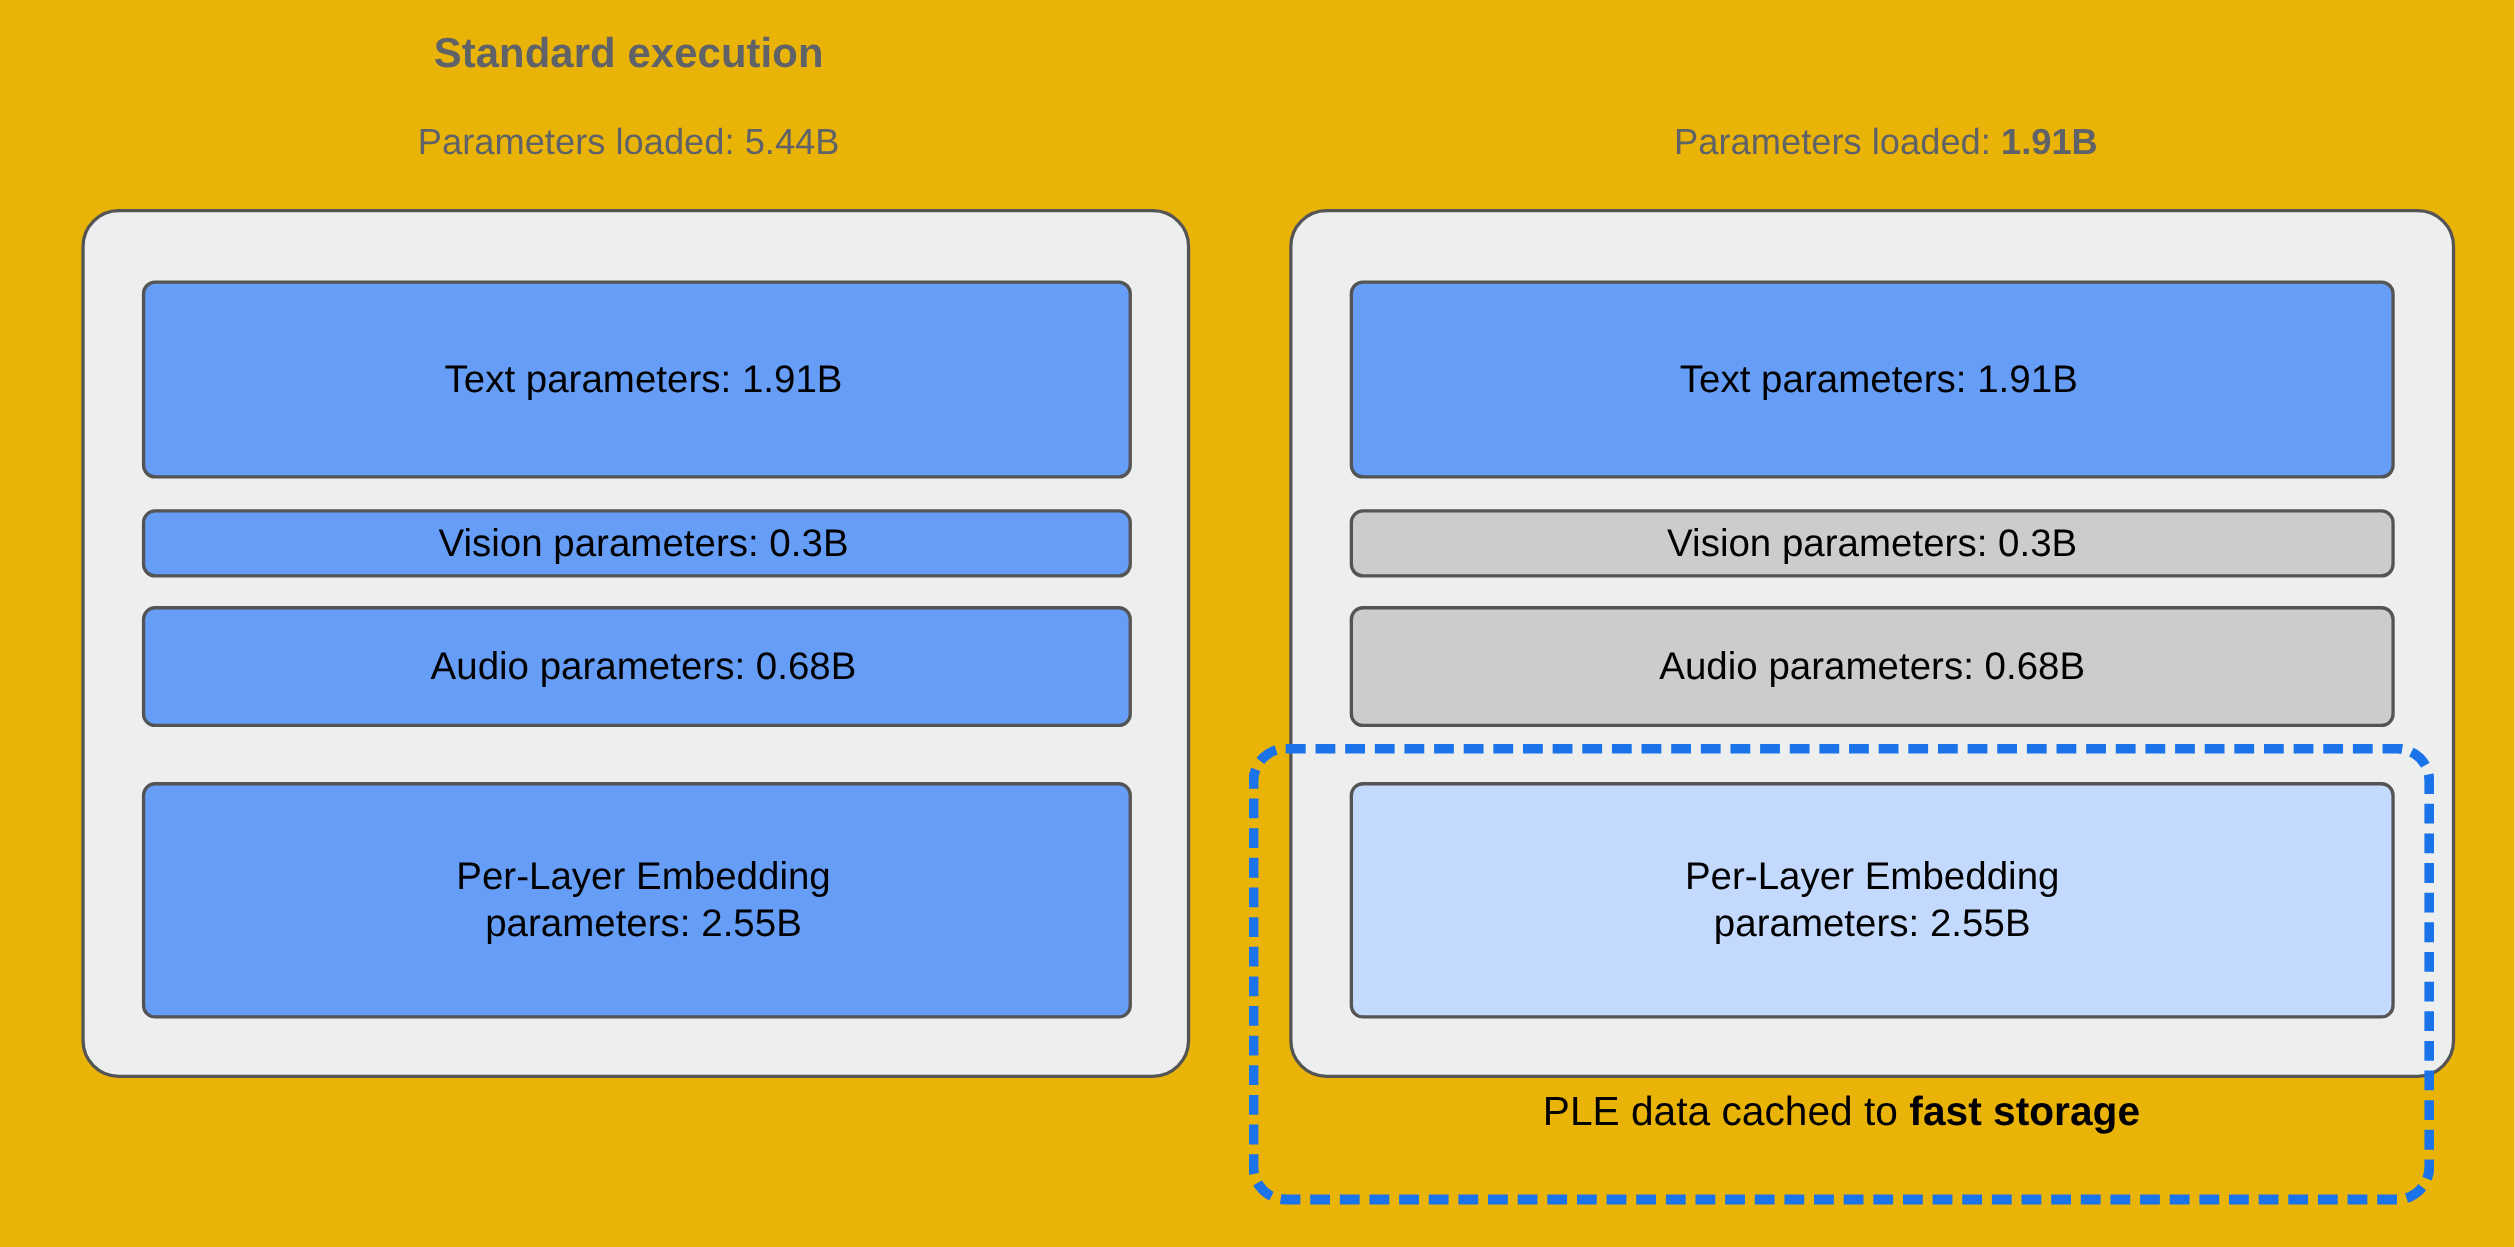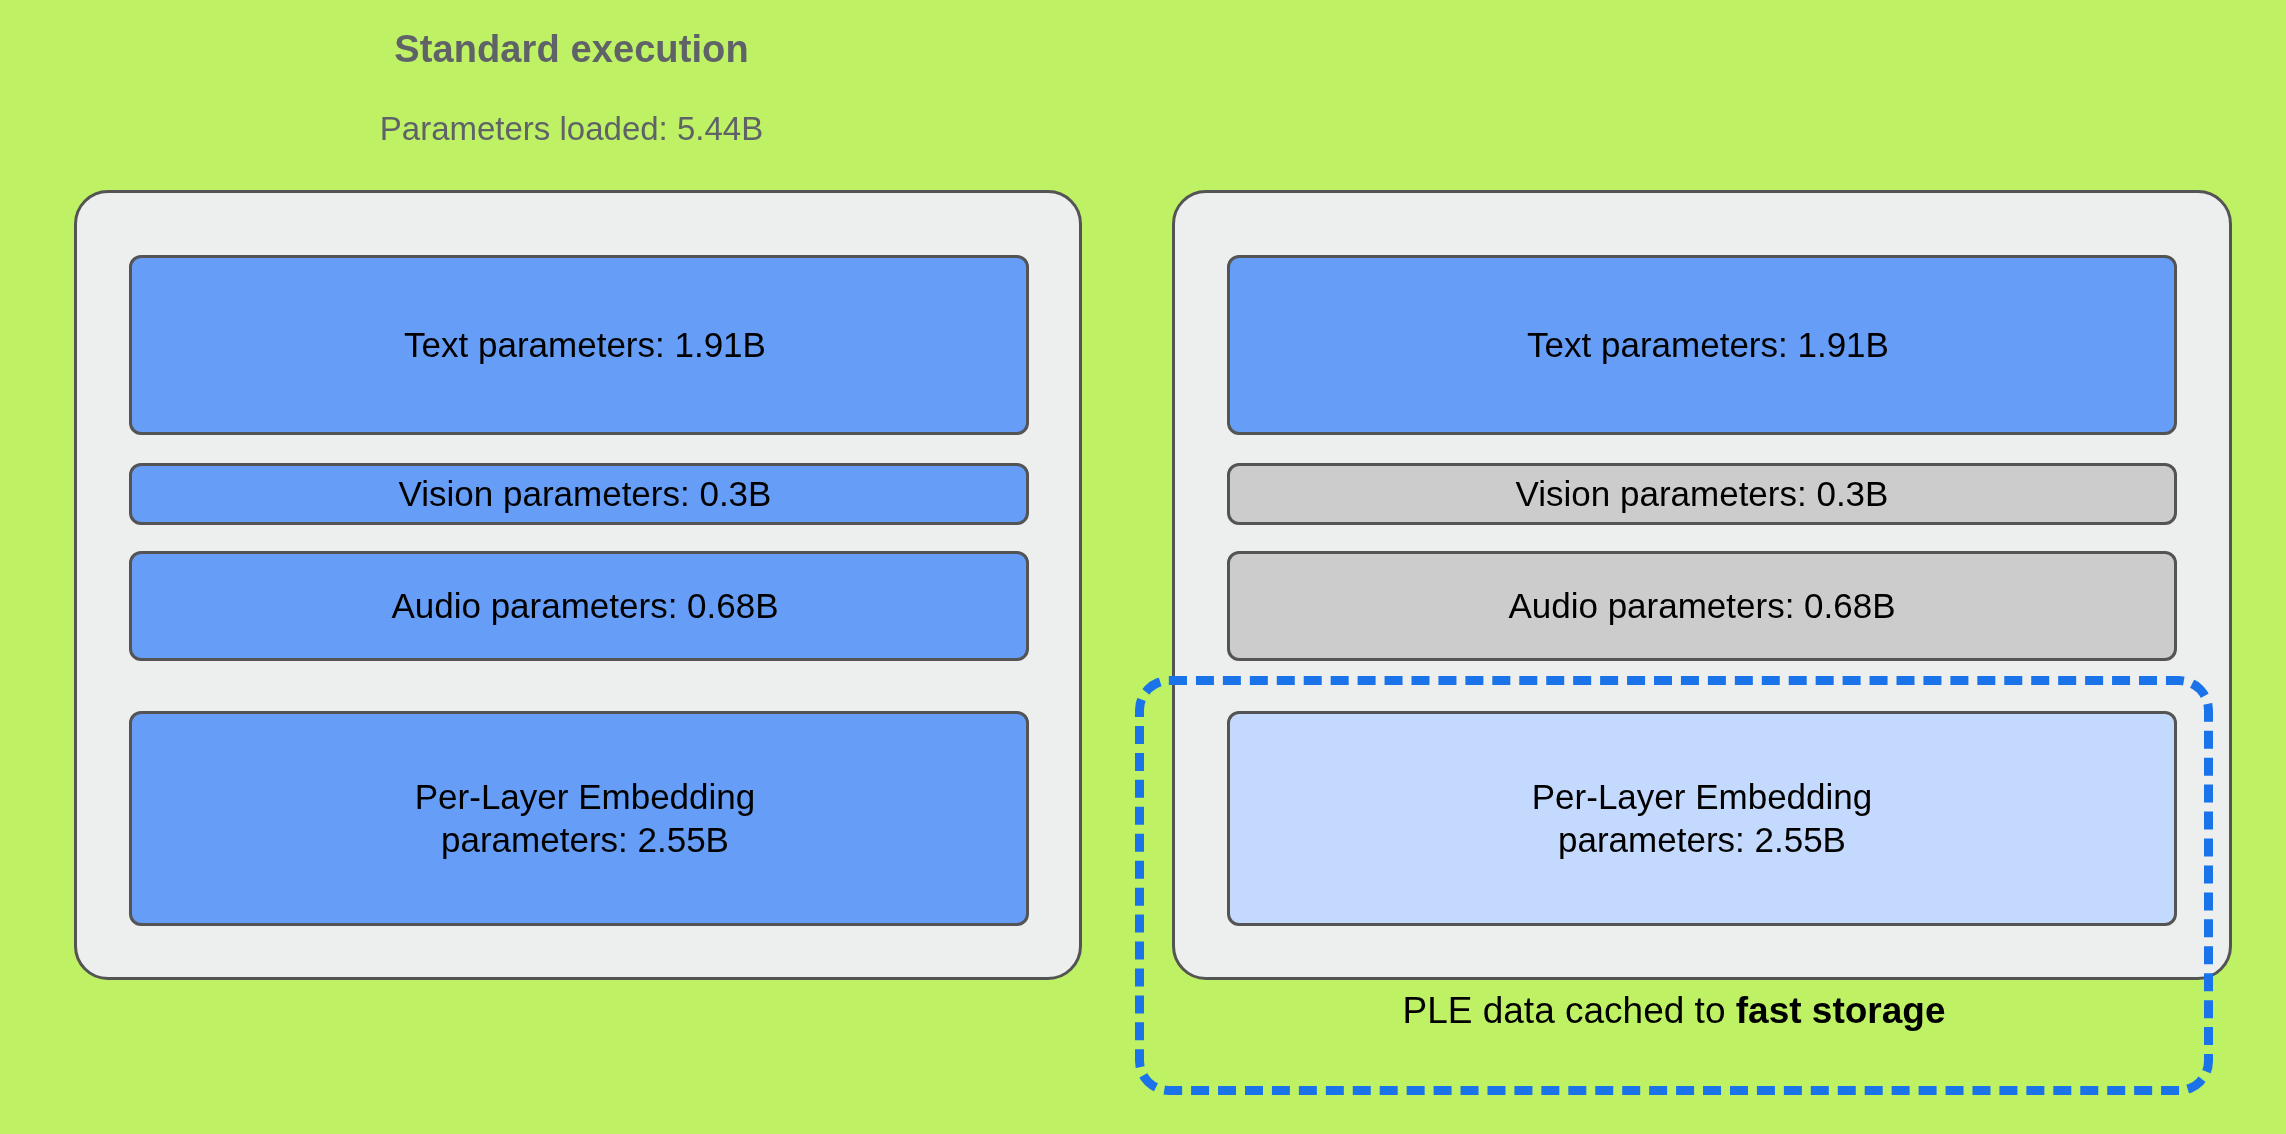--- a/index.html
+++ b/index.html
@@ -9,21 +9,21 @@
     height: 1134px;
     background: #ffffff;
     font-family: "Liberation Sans", sans-serif;
     overflow: hidden;
   }
 
   .canvas {
     position: relative;
     width: 2286px;
     height: 1134px;
-    background: #bef264;
+    background: #eab308;
   }
 
   
   .panel {
     position: absolute;
     top: 0;
     width: 1143px;
     height: 1134px;
   }
   .panel.left  { left: 0; }
@@ -139,20 +139,23 @@
       <div class="bar blue b-vision">Vision parameters: 0.3B</div>
       <div class="bar blue b-audio">Audio parameters: 0.68B</div>
       <div class="bar blue b-ple">Per-Layer Embedding
 parameters: 2.55B</div>
     </div>
   </section>
 
   <section class="panel right">
 
 
+    <div class="panel-subtitle">
+      <span>Parameters loaded: </span><b>1.91B</b>
+    </div>
 
     <div class="container-box right-c">
       <div class="bar blue b-text">Text parameters: 1.91B</div>
       <div class="bar gray b-vision">Vision parameters: 0.3B</div>
       <div class="bar gray b-audio">Audio parameters: 0.68B</div>
       <div class="bar light b-ple">Per-Layer Embedding
 parameters: 2.55B</div>
     </div>
   </section>
 

